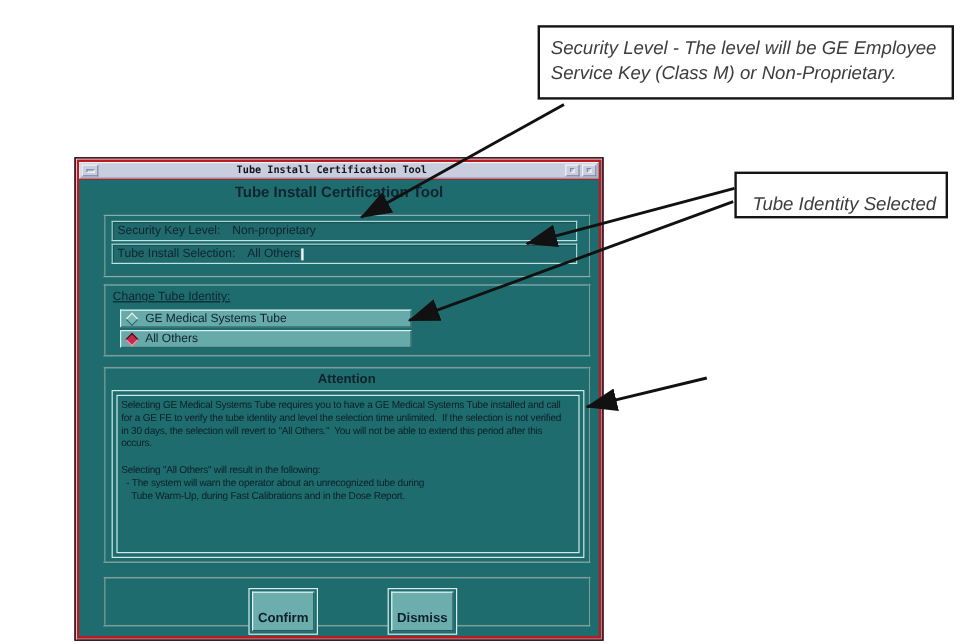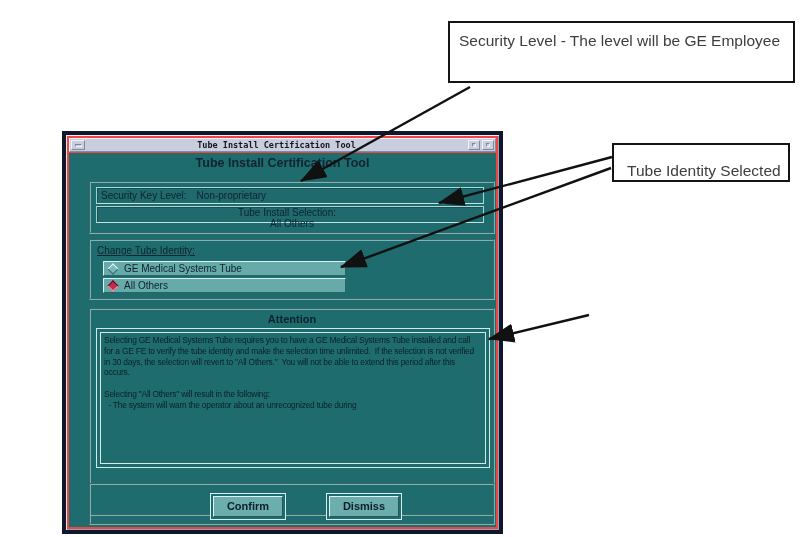--- a/index.html
+++ b/index.html
@@ -2,21 +2,21 @@
 <html><head>
 <meta charset="utf-8">
 <style>
   * { box-sizing: border-box; margin: 0; padding: 0; }
   html, body { width: 800px; height: 537px; background: #ffffff; overflow: hidden;
     font-family: "Liberation Sans", sans-serif; }
   .page { position: relative; width: 800px; height: 537px; background: #fff; }
 
   
   .window { position: absolute; left: 62px; top: 131px; width: 441px; height: 403px;
-    background: #ef4444; border: 4px solid #0f172a;
+    background: #b91c1c; border: 1px solid #0f172a;
     box-shadow: inset 1px 1px 0 #e8ecf4, inset -1px -1px 0 #99a1b7; z-index: 1; }
   .titlebar { position: absolute; left: 3px; top: 3px; right: 3px; height: 14px;
     background: #c9cede; display: flex; align-items: center;
     border: 1px solid; border-color: #eef1f8 #828ba1 #828ba1 #eef1f8; }
   .tb-btn { width: 14px; height: 10px; margin: 0 1px; background: #c9cede; flex: 0 0 auto;
     border: 1px solid; border-color: #f0f3f8 #7f88a0 #7f88a0 #f0f3f8;
     display: flex; align-items: center; justify-content: center; }
   .tb-btn .glyph { width: 7px; height: 3px; background: #c9cede;
     border: 1px solid; border-color: #7f88a0 #f0f3f8 #f0f3f8 #7f88a0; }
   .tb-btn.small { width: 12px; }
@@ -26,21 +26,21 @@
 
   .content { position: absolute; left: 3px; top: 18px; right: 3px; bottom: 3px;
     background: #1e6c6e; }
 
   .heading { position: absolute; top: 3px; left: 0; right: 0; text-align: center;
     font-size: 12.5px; font-weight: bold; color: #12242f; }
 
   .group { position: absolute; border: 2px groove #79b5b7; }
   .g-fields  { left: 20px; top: 28px;  width: 406px; height: 53px; }
   .g-ident   { left: 20px; top: 86px;  width: 406px; height: 61px; }
-  .g-attn    { left: 20px; top: 155px; width: 406px; height: 208px; }
+  .g-attn    { left: 20px; top: 155px; width: 406px; height: 164px; }
   .g-buttons { left: 20px; top: 330px; width: 406px; height: 42px; }
 
   .field-row { position: absolute; left: 5px; width: 388px; height: 17px;
     background: #20696c; border: 1px solid; border-color: #a9d6d6 #a9d6d6 #bfe3e3 #9fcfcf;
     box-shadow: inset 1px 1px 0 rgba(0,0,0,0.22);
     display: flex; align-items: center; padding-left: 4px;
     font-size: 10px; color: #0d2430; white-space: nowrap; text-align: right; }
   .field-row .lbl { margin-right: 10px; }
   .cursor { display: inline-block; width: 2px; height: 10px; background: #f2f6f6; margin-left: 1px; }
 
@@ -59,34 +59,34 @@
   .msg-outer { position: absolute; left: 5px; top: 18px; width: 394px; height: 140px;
     border: 1px solid #cfeaea; padding: 3px; }
   .msg-inner { width: 100%; height: 100%; border: 1px solid #cfeaea;
     padding: 2px 2px 0 3px; overflow: hidden; }
   .msg-line { font-size: 8.4px; letter-spacing: -0.2px; line-height: 10.8px;
     color: #0c2028; white-space: pre; }
 
   .btn-plate { position: absolute; top: 8px; border: 1px solid #d8eeee; padding: 2px;
     background: #1e6c6e; }
   .plate-confirm { left: 119px; } .plate-dismiss { left: 235px; }
-  .btn { width: 70px; padding: 3px 0 4px 0; text-align: center; background: #6cadad;
+  .btn { width: 52px; padding: 15px 0 4px 0; text-align: center; background: #6cadad;
     border: 1px solid; border-color: #e0f3f3 #24585b #24585b #e0f3f3;
     font-size: 11px; font-weight: bold; color: #0e1f2a; cursor: default; }
 
   
   .callout { position: absolute; background: #ffffff; border: 2px solid #141414;
     color: #3d3d3d; z-index: 3; }
   .co-security { left: 448px; top: 21px; width: 347px; height: 62px;
     padding: 7px 0 0 9px; font-size: 15.5px; line-height: 21px; }
   .co-identity { left: 612px; top: 143px; width: 178px; height: 39px;
     display: flex; align-items: flex-end; padding-left: 13px; font-size: 15.5px; }
   .co-detail { left: 589px; top: 291px; width: 204px; height: 63px;
     padding: 7px 0 0 11px; font-size: 15.5px; line-height: 23px; }
-  .co-line { white-space: nowrap; }
+  .co-line { white-space: nowrap; font-style: italic; }
 
   .overlay { position: absolute; left: 0; top: 0; z-index: 4; pointer-events: none; }
 </style>
 </head>
 <body>
 
 <div class="page">
 
   <div class="window">
 
@@ -105,21 +105,21 @@
 
     <div class="content">
 
       <div class="heading">Tube Install Certification Tool</div>
 
       <div class="group g-fields">
         <div class="field-row" style="top:4px;">
           <span class="lbl">Security Key Level:</span>
           <span>Non-proprietary</span>
         </div>
-        <div class="field-row" style="top:23px;flex-direction:column;">
+        <div class="field-row" style="top:23px;">
           <span class="lbl">Tube Install Selection:</span>
           <span>All Others</span>
           <span class="cursor"></span>
         </div>
       </div>
 
       <div class="group g-ident">
         <div class="ident-label">Change Tube Identity:</div>
         <div class="radio-row r1">
           <span class="diamond off"></span>
@@ -129,44 +129,46 @@
           <span class="diamond on"></span>
           <span>All Others</span>
         </div>
       </div>
 
       <div class="group g-attn">
         <div class="attn-title">Attention</div>
         <div class="msg-outer">
           <div class="msg-inner">
             <div class="msg-line">Selecting GE Medical Systems Tube requires you to have a GE Medical Systems Tube installed and call</div>
-            <div class="msg-line">for a GE FE to verify the tube identity and make the selection time unlimited.  If the selection is not verified</div>
+            <div class="msg-line">for a GE FE to verify the tube identity and level the selection time unlimited.  If the selection is not verified</div>
             <div class="msg-line">in 30 days, the selection will revert to "All Others."  You will not be able to extend this period after this</div>
             <div class="msg-line">occurs.</div>
             <div class="msg-line">&nbsp;</div>
             <div class="msg-line">Selecting "All Others" will result in the following:</div>
             <div class="msg-line">  - The system will warn the operator about an unrecognized tube during</div>
+            <div class="msg-line">    Tube Warm-Up, during Fast Calibrations and in the Dose Report.</div>
           </div>
         </div>
       </div>
 
       <div class="group g-buttons">
         <div class="btn-plate plate-confirm">
           <div class="btn">Confirm</div>
         </div>
         <div class="btn-plate plate-dismiss">
           <div class="btn">Dismiss</div>
         </div>
       </div>
 
     </div>
   </div>
 
   <div class="callout co-security">
     <div class="co-line">Security Level - The level will be GE Employee</div>
+    <div class="co-line">Service Key (Class M) or Non-Proprietary.</div>
   </div>
 
   <div class="callout co-identity">
     <div class="co-line">Tube Identity Selected</div>
   </div>
 
 
   <svg class="overlay" width="800" height="537" viewBox="0 0 800 537">
     <defs>
       <marker id="ah" markerWidth="12" markerHeight="9" refX="10.5" refY="4" orient="auto">

